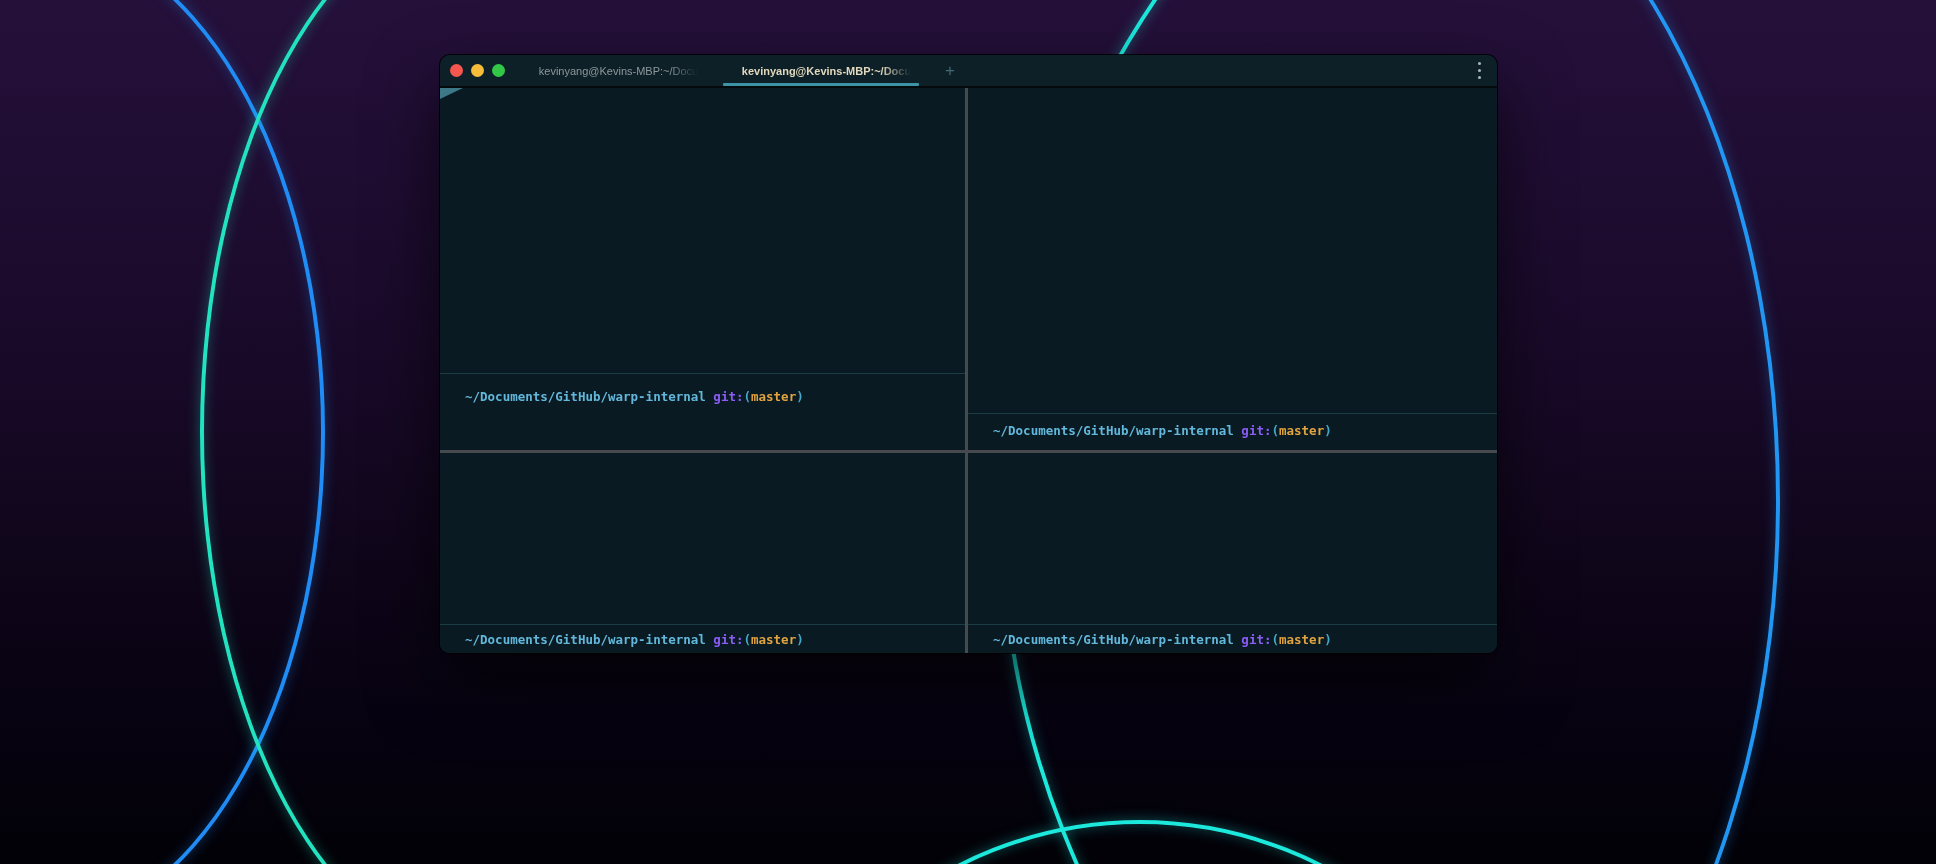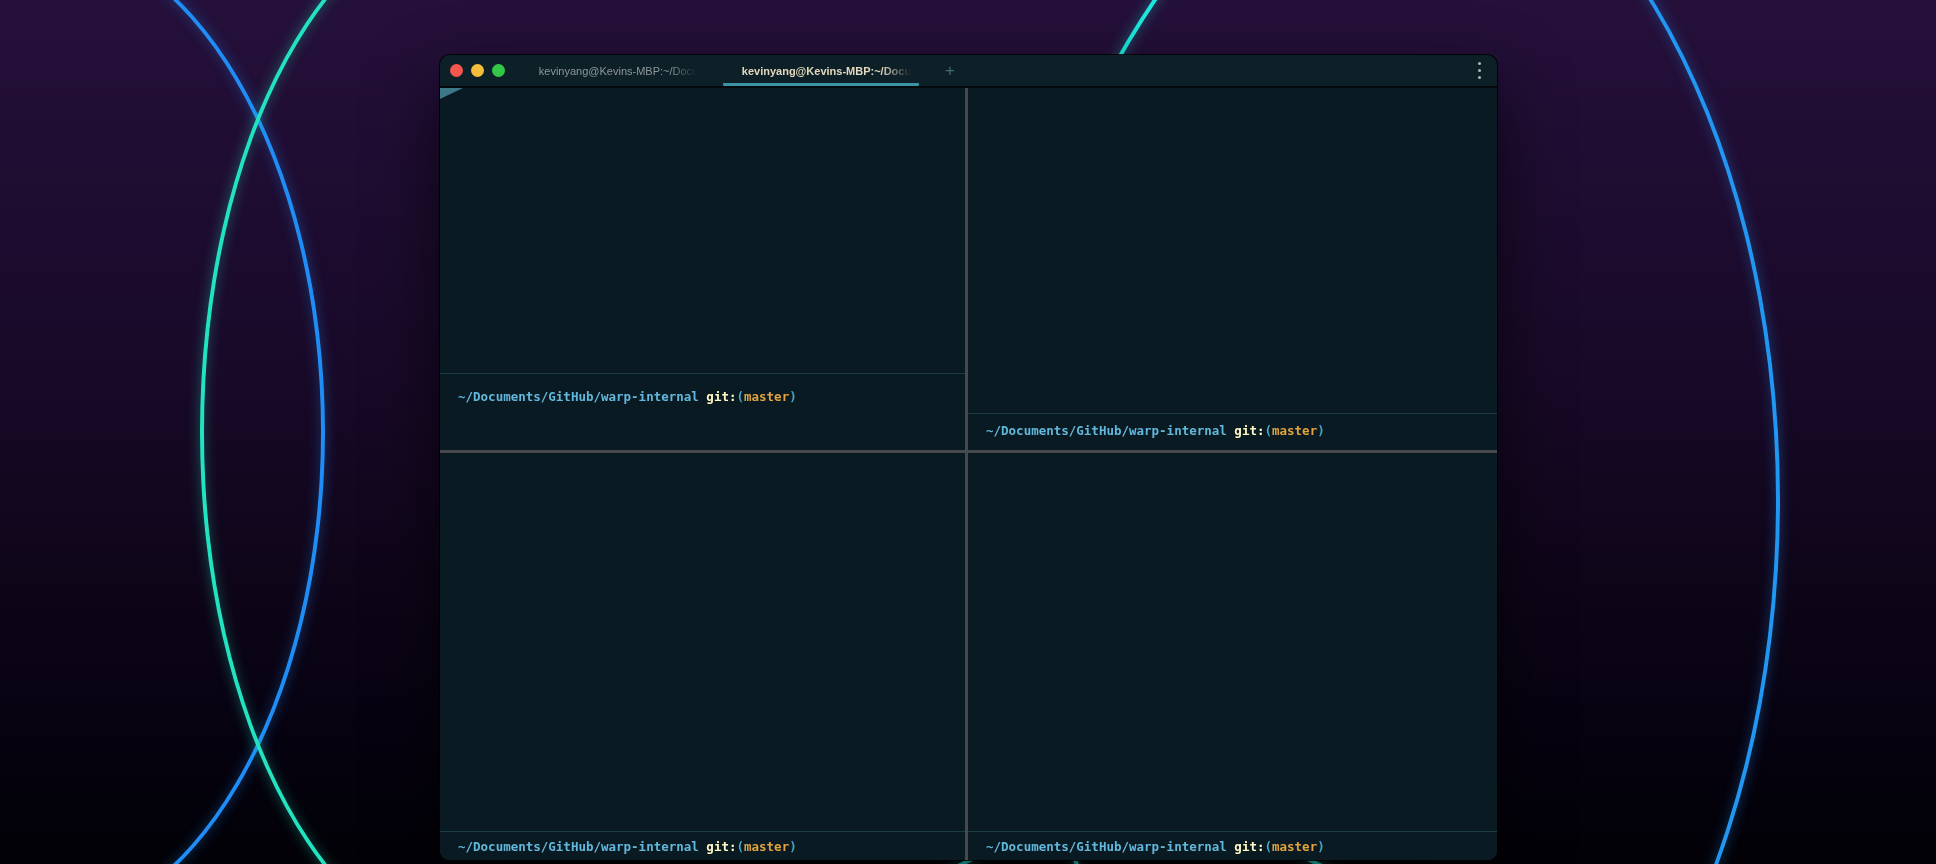--- a/index.html
+++ b/index.html
@@ -16,21 +16,21 @@
   .clip-left { left:0; top:0; width:560px; height:864px; }
   .clip-right { left:1300px; top:0; width:636px; height:864px; }
   .arc-blue-left   { left:-265px; top:-68px;  width:590px;  height:1000px; border:4px solid #1f8df5; box-shadow:0 0 14px rgba(31,141,245,.35), inset 0 0 14px rgba(31,141,245,.3); }
   .arc-teal-left   { left:200px;  top:-98px;  width:580px;  height:1060px; border:4px solid #22e2c0; box-shadow:0 0 14px rgba(34,226,192,.35), inset 0 0 14px rgba(34,226,192,.3); }
   .arc-blue-right  { left:-366px; top:-200px; width:846px;  height:1400px; border:4px solid #2196f3; box-shadow:0 0 14px rgba(33,150,243,.35), inset 0 0 14px rgba(33,150,243,.3); }
   .arc-cyan-top    { left:999px;  top:-397px; width:1800px; height:1800px; border:4px solid #1de8dc; box-shadow:0 0 14px rgba(29,232,220,.35), inset 0 0 14px rgba(29,232,220,.3); }
   .arc-cyan-bottom { left:740px;  top:820px;  width:800px;  height:800px;  border:4px solid #1de8dc; box-shadow:0 0 14px rgba(29,232,220,.35), inset 0 0 14px rgba(29,232,220,.3); }
 
   
   .window {
-    position:absolute; left:440px; top:55px; width:1057px; height:805px;
+    position:absolute; left:440px; top:55px; width:1057px; height:598px;
     background:#0a1a22;
     border-radius:10px 10px 9px 9px;
     box-shadow:0 0 0 1px rgba(0,0,0,.85), 0 30px 70px rgba(0,0,0,.65);
     display:flex; flex-direction:column;
     z-index:5; overflow:hidden;
   }
 
   
   .tabbar {
     height:33px; flex:0 0 33px;
@@ -94,22 +94,22 @@
     clip-path:polygon(0 0,100% 0,0 100%);
   }
 
   .block-sep { position:absolute; left:0; right:0; height:1px; background:#1c3c46; }
   .prompt {
     position:absolute; left:18px; right:8px; height:15px;
     font-family:"DejaVu Sans Mono","Liberation Mono",monospace;
     font-size:12.5px; font-weight:bold; line-height:15px;
     white-space:nowrap;
   }
-  .c-path   { color:#62b8dc; }
-  .c-git    { color:#fef9c3; }
+  .c-path   { color:#62b8dc;margin-left:7px; }
+  .c-git    { color:#8b5cf6; }
   .c-paren  { color:#45aac8; }
   .c-branch { color:#e0a33f;text-align:right; }
 
   .pane.tl .block-sep { bottom:76px; } .pane.tl .prompt { bottom:46px; }
   .pane.tr .block-sep { bottom:36px; } .pane.tr .prompt { bottom:12px; }
   .pane.bl .block-sep { bottom:28px; } .pane.bl .prompt { bottom:6px; }
   .pane.br .block-sep { bottom:28px; } .pane.br .prompt { bottom:6px; }
 </style>
 </head>
 <body>

